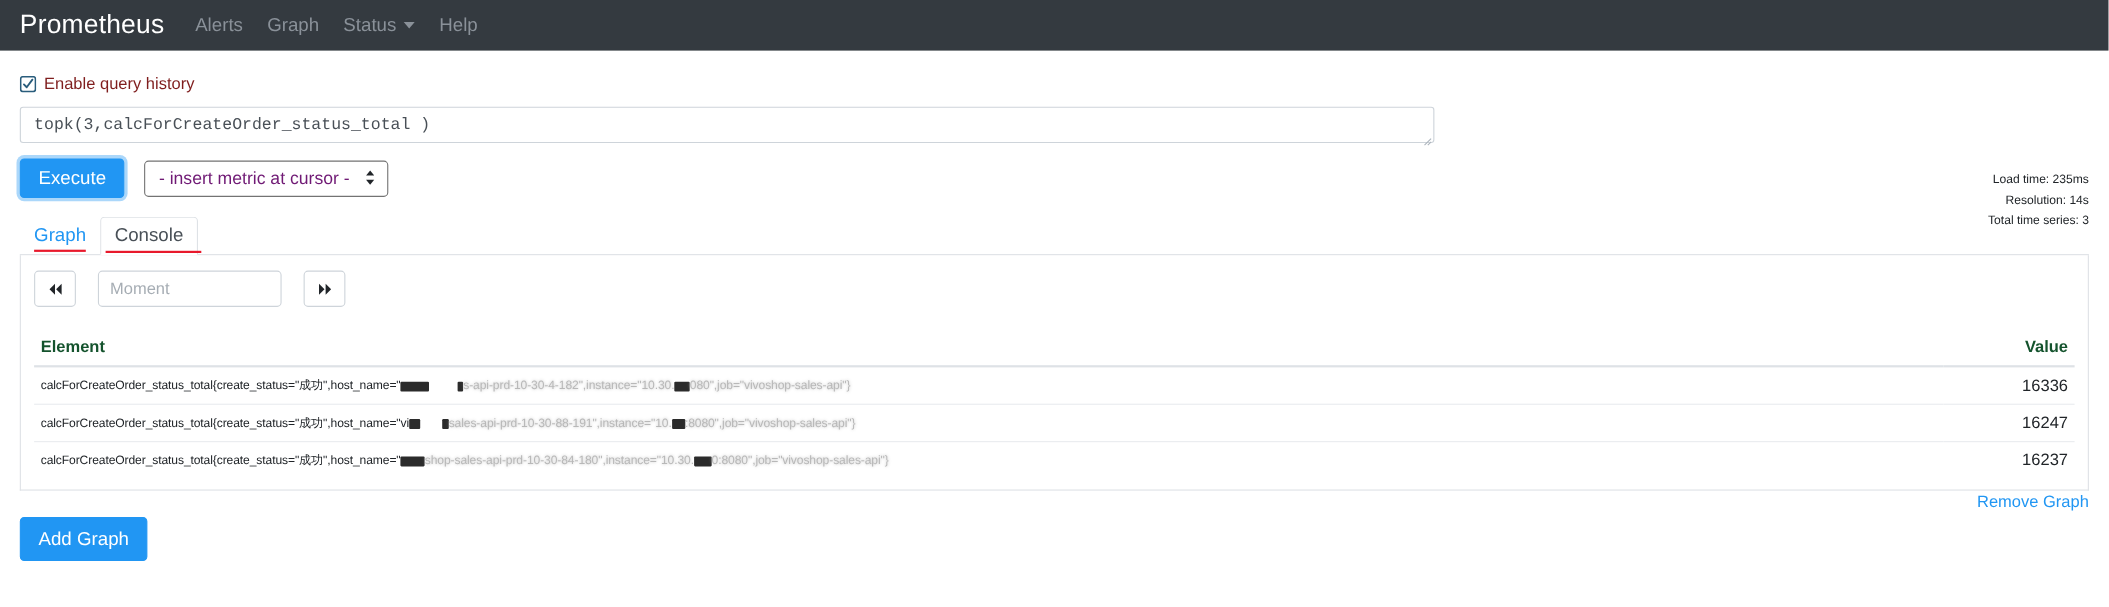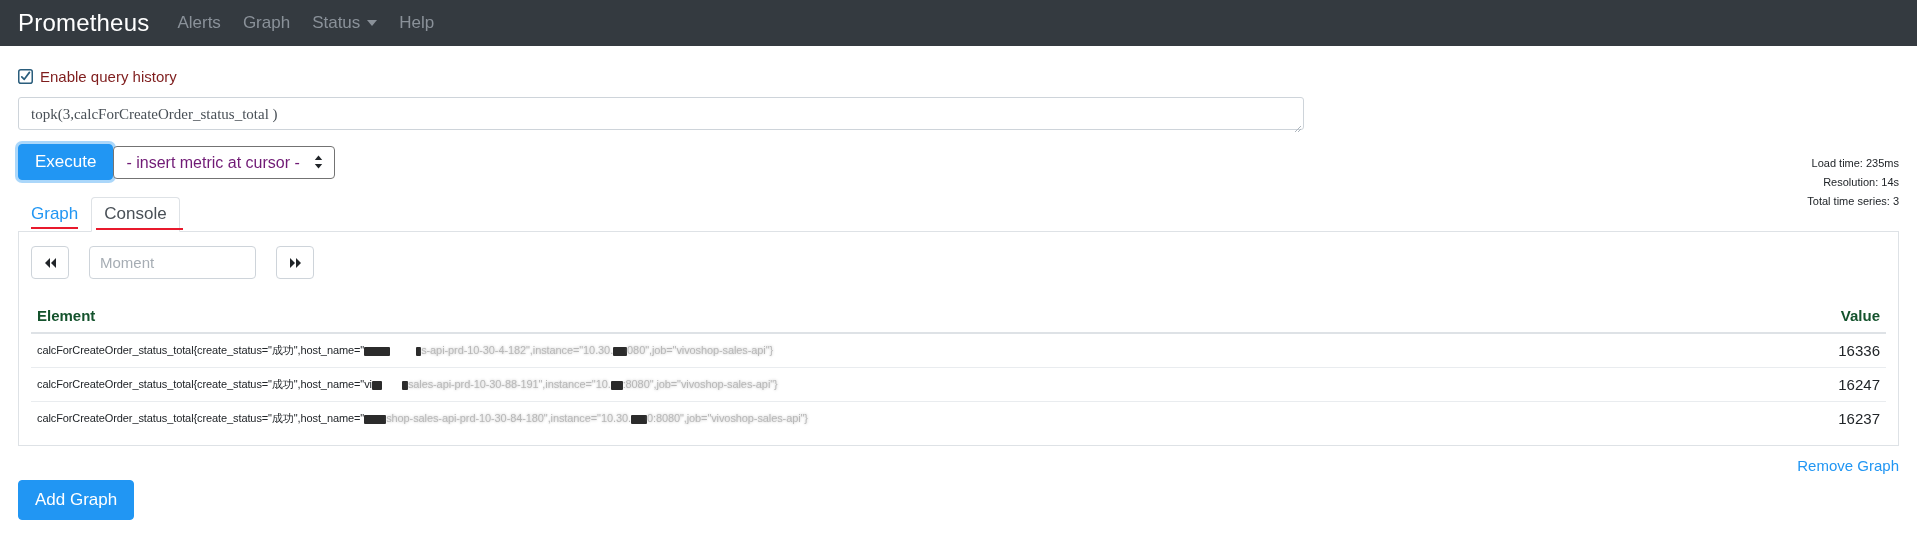--- a/index.html
+++ b/index.html
@@ -70,21 +70,21 @@
     margin-top:12px;
   }
   .query-wrap { width:1286px; position:relative; }
   .query-box {
     width:100%;
     height:33px;
     border:1px solid #ced4da;
     border-radius:3px;
     background:#fff;
     padding:6px 12px;
-    font-family:Liberation Serif, serif;
+    font-family:Liberation Mono, monospace;
     font-size:15px;
     color:#495057;
     line-height:20px;
     resize:none;
     overflow:hidden;
     display:block;
   }
   .resize-grip {
     position:absolute;
     right:2px; bottom:2px;
@@ -96,21 +96,21 @@
     right:18px;
     top:86px;
     text-align:right;
     font-size:11px;
     color:#212529;
     line-height:19px;
     width:150px;
   }
 
   .controls-row {
-    display:flex; align-items:center; gap:0;
+    display:flex; align-items:center; gap:18px;
     margin-top:14px;
   }
   .btn-execute {
     background:#2196f3;
     border:1px solid #2196f3;
     color:#fff;
     font-size:17px;
     padding:7px 16px;
     border-radius:4px;
     cursor:pointer;
@@ -238,21 +238,20 @@
     vertical-align:middle;
     height:9px;
   }
   .blur {
     color:#b8b8b8;
     text-shadow:0 0 3px #bbb;
   }
 
   .remove-row {
     text-align:right;
-    margin-top:10px;
   }
   .remove-link {
     color:#2196f3;
     font-size:15px;
     text-decoration:none;
     cursor:pointer;
   }
   .btn-add {
     margin-top:4px;
     background:#2196f3;

